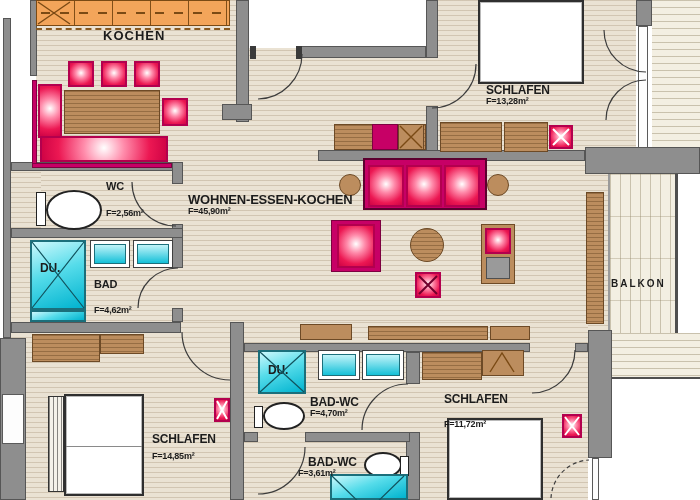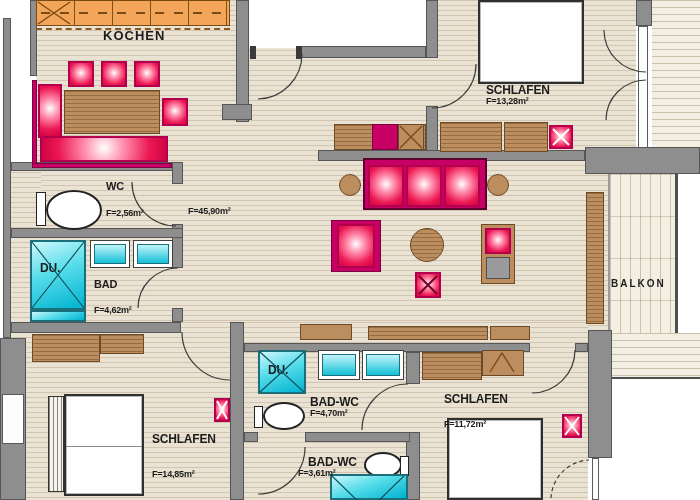--- a/index.html
+++ b/index.html
@@ -169,31 +169,32 @@
   <div class="wood wood-lines" style="left:422px;top:352px;width:60px;height:28px"></div>
   <div class="wood" style="left:482px;top:350px;width:42px;height:26px"></div>
   <div class="bed" style="left:447px;top:418px;width:96px;height:82px"></div>
   <div class="redbox" style="left:562px;top:414px;width:20px;height:24px"></div>
 
   <div class="label fs13" style="left:103px;top:29px;letter-spacing:1px">KOCHEN</div>
   <div class="label fs12" style="left:486px;top:84px">SCHLAFEN</div>
   <div class="label fs9" style="left:486px;top:97px">F=13,28m²</div>
   <div class="label fs11" style="left:106px;top:181px">WC</div>
   <div class="label fs9" style="left:106px;top:209px">F=2,56m²</div>
+  <div class="label fs13" style="left:188px;top:193px">WOHNEN-ESSEN-KOCHEN</div>
   <div class="label fs9" style="left:188px;top:207px">F=45,90m²</div>
   <div class="label fs11" style="left:94px;top:279px">BAD</div>
   <div class="label fs9" style="left:94px;top:306px">F=4,62m²</div>
   <div class="label fs12" style="left:40px;top:262px">DU.</div>
   <div class="label fs12" style="left:268px;top:364px">DU.</div>
   <div class="label fs12" style="left:310px;top:396px">BAD-WC</div>
   <div class="label fs9" style="left:310px;top:409px">F=4,70m²</div>
   <div class="label fs12" style="left:308px;top:456px">BAD-WC</div>
   <div class="label fs9" style="left:298px;top:469px">F=3,61m²</div>
   <div class="label fs12" style="left:152px;top:433px">SCHLAFEN</div>
-  <div class="label fs9" style="left:152px;top:470px">F=14,85m²</div>
+  <div class="label fs9" style="left:152px;top:452px">F=14,85m²</div>
   <div class="label fs12" style="left:444px;top:393px">SCHLAFEN</div>
   <div class="label fs9" style="left:444px;top:420px">F=11,72m²</div>
   <div class="label fs10" style="left:611px;top:279px;letter-spacing:2px">BALKON</div>
 
   <svg width="700" height="500" viewBox="0 0 700 500">
     <g stroke="#3c3c3c" stroke-width="1.2" fill="none">
       <path d="M 302 54 A 45 45 0 0 1 258 99"></path>
       <path d="M 132 182 A 44 44 0 0 0 176 226"></path>
       <path d="M 178 268 A 40 40 0 0 0 138 308"></path>
       <path d="M 432 108 A 44 44 0 0 0 476 64"></path>

